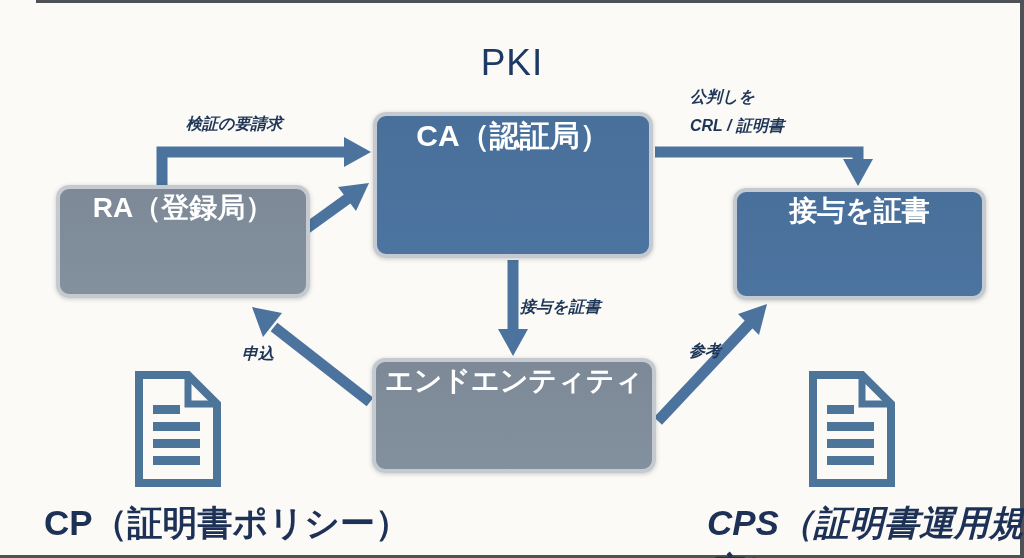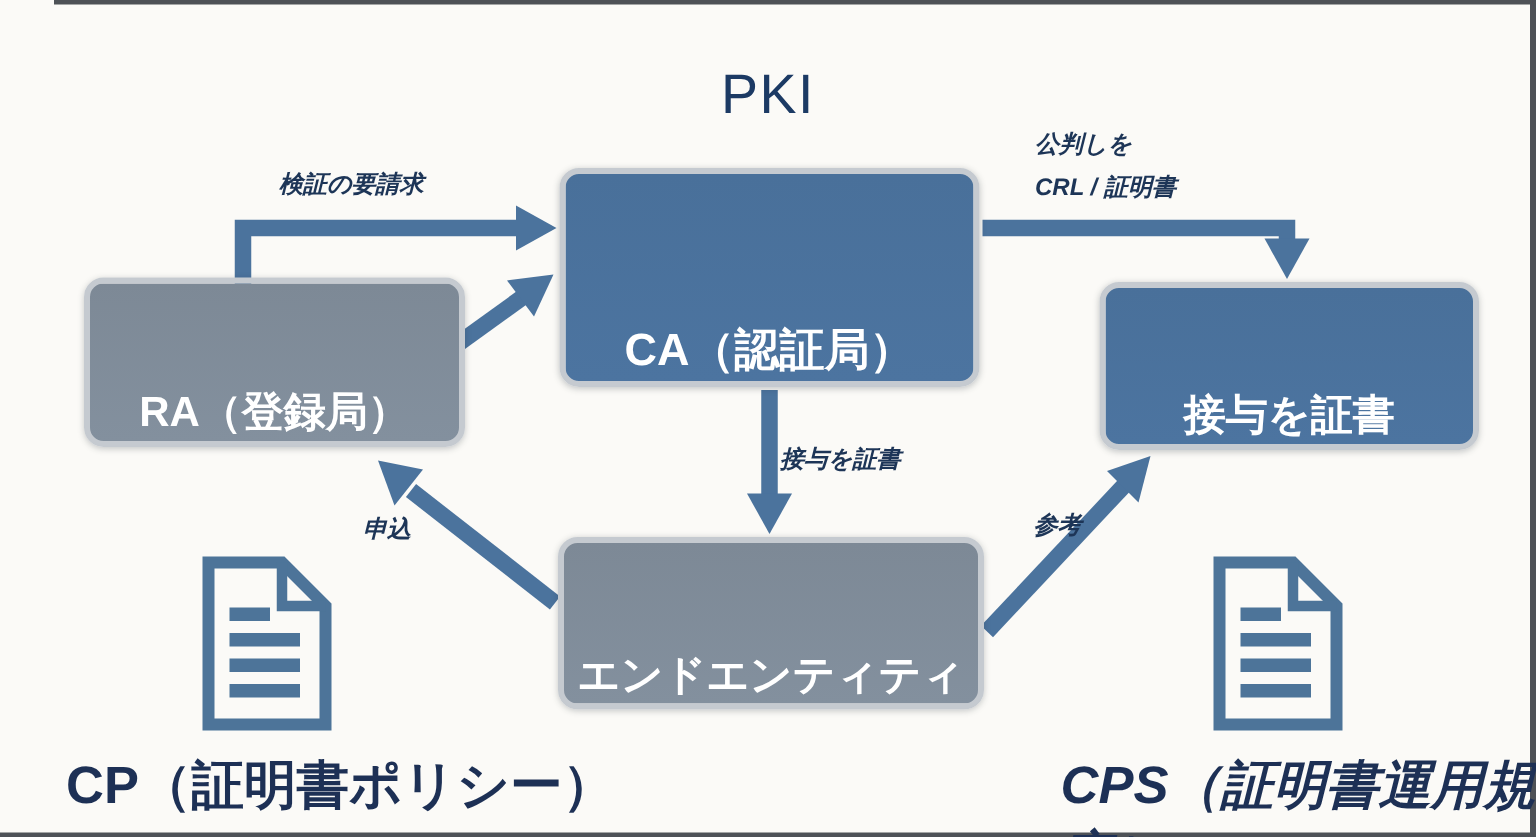--- a/index.html
+++ b/index.html
@@ -14,21 +14,21 @@
   #frame-bottom{left:0;bottom:0;right:0;height:3px;}
 
   .title{
     position:absolute;left:0;top:42px;width:100%;text-align:center;
     font-size:37px;font-weight:400;color:#1c3a64;letter-spacing:1px;
   }
 
   .box{
     position:absolute;box-sizing:border-box;
     border-radius:13px;border:4px solid #c5cad0;
-    display:flex;align-items:flex-end;justify-content:center;
+    display:flex;align-items:flex-start;justify-content:center;
     color:#ffffff;font-weight:700;font-size:28px;
     box-shadow:0 1px 4px rgba(40,50,60,0.25);
     text-align:center;
   }
   .box.blue{background:linear-gradient(180deg,#49709a,#4c74a0);}
   .box.gray{background:linear-gradient(180deg,#7d8996,#83909e);}
   #box-ra{left:36px;top:185px;width:254px;height:113px;margin-left:20px;}
   #box-ca{left:373px;top:112px;width:280px;height:146px;font-size:30px;}
   #box-repository{left:733px;top:188px;width:253px;height:112px;}
   #box-end-entity{left:372px;top:358px;width:284px;height:115px;}

